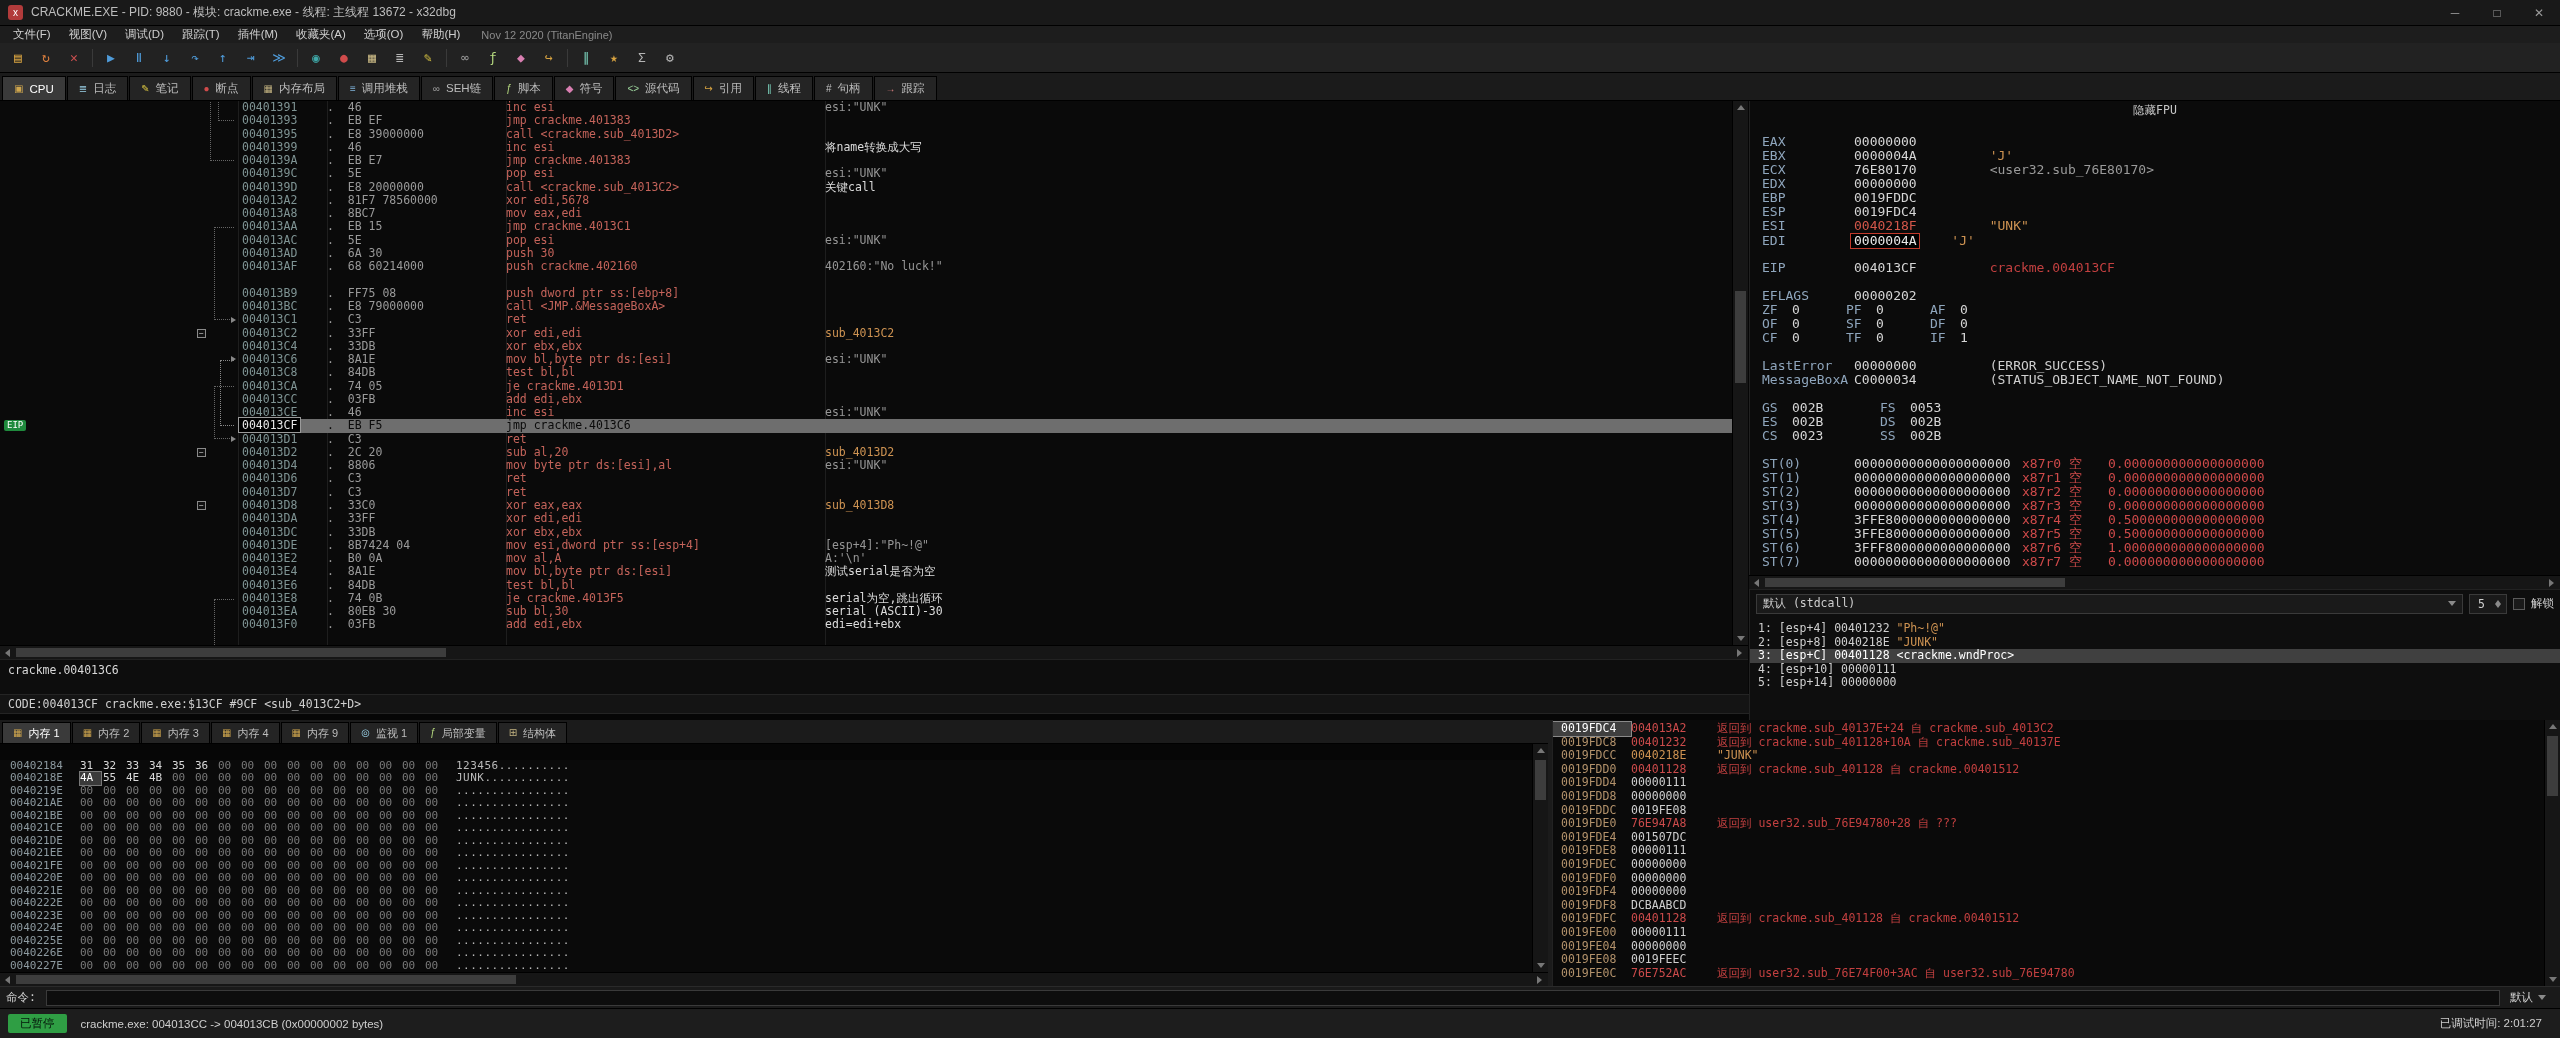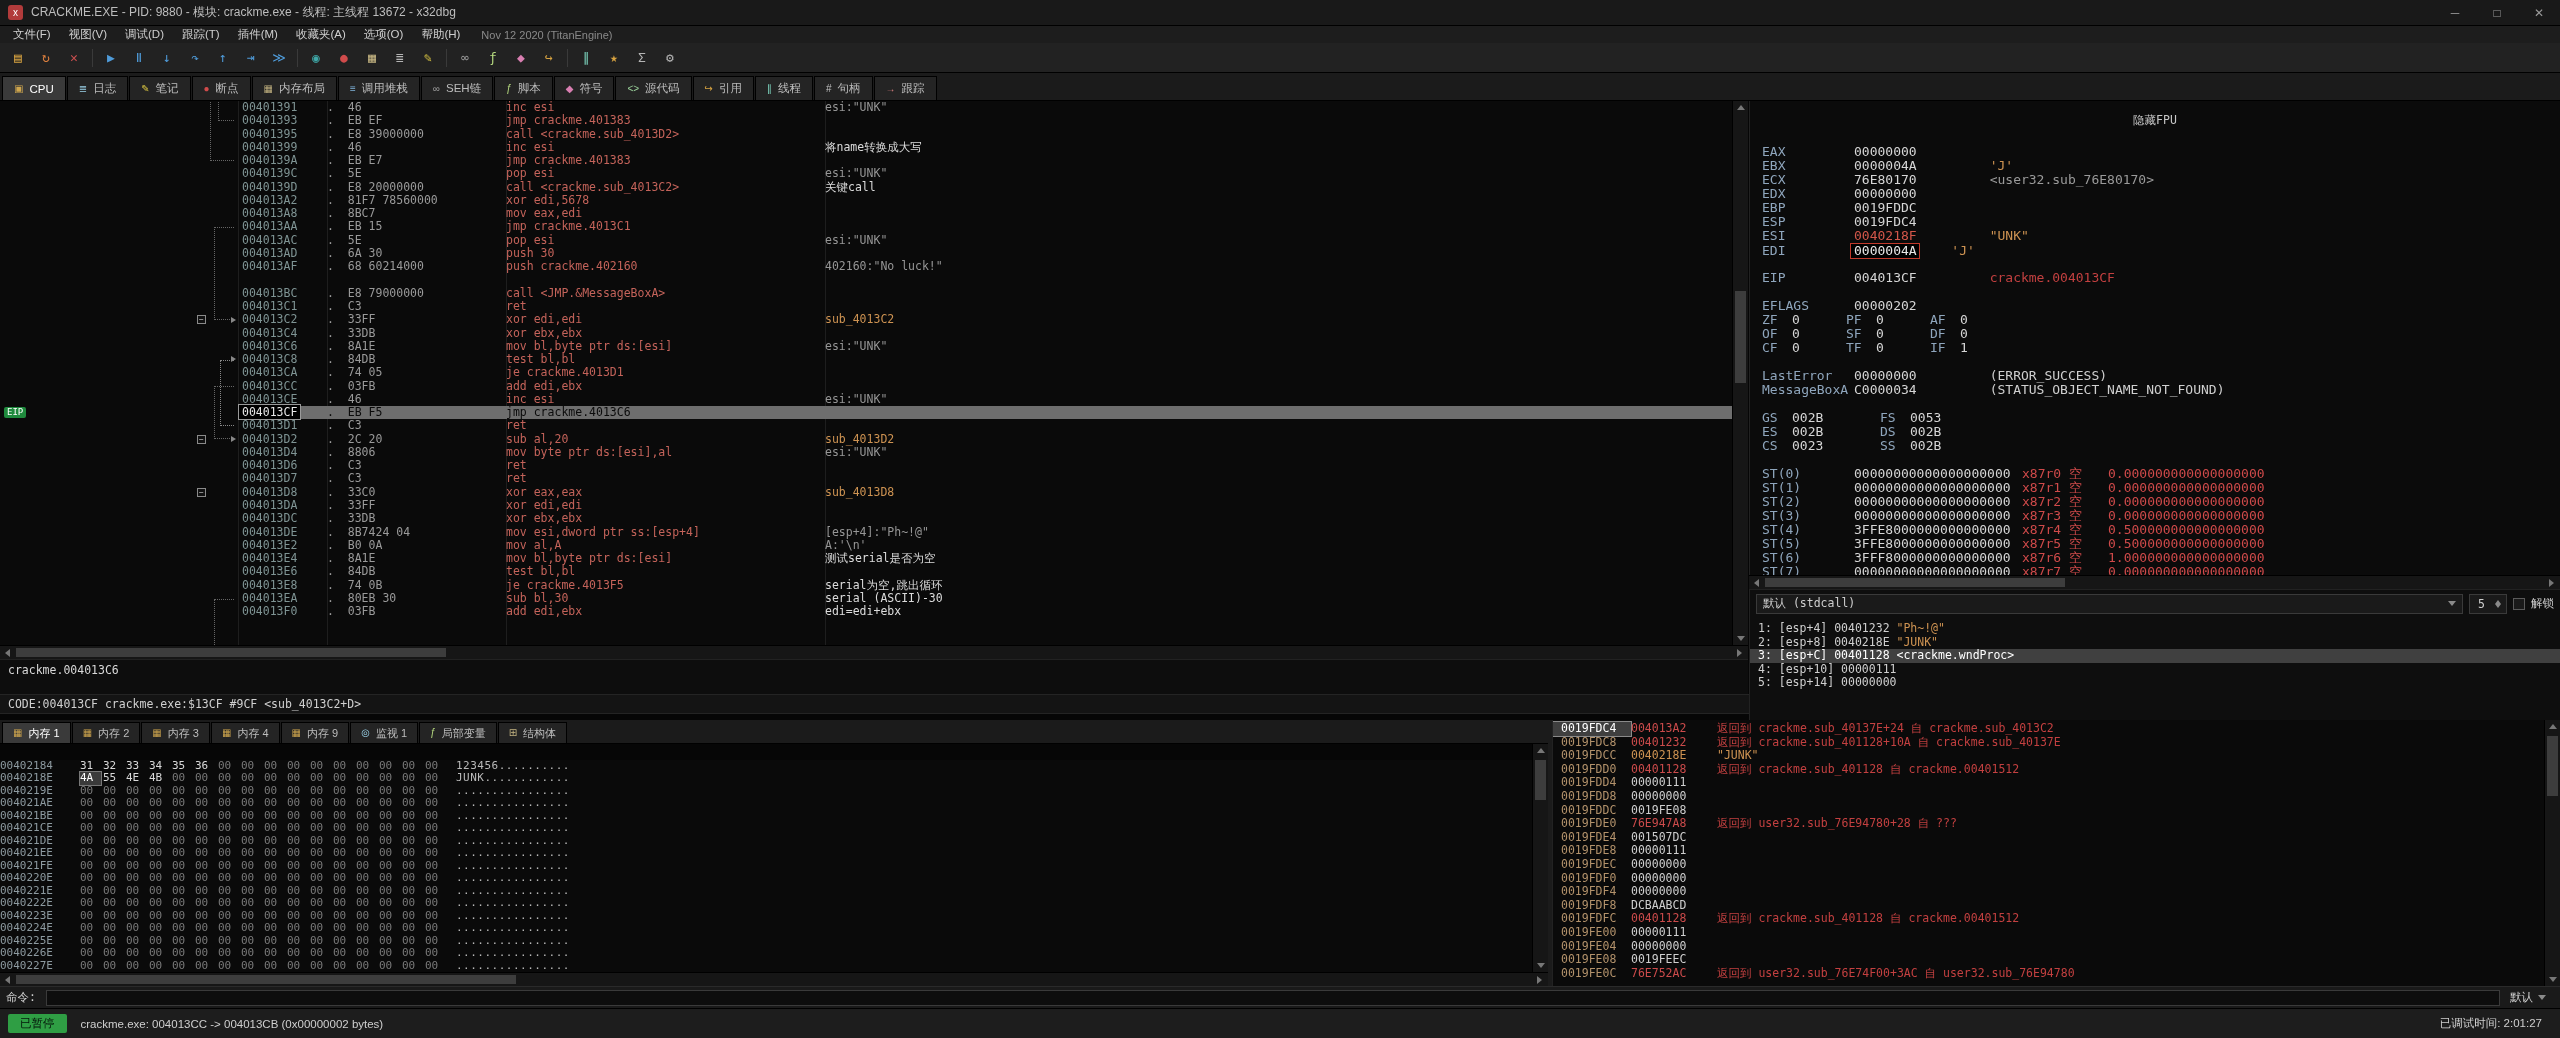--- a/index.html
+++ b/index.html
@@ -66,21 +66,21 @@
 .sarrow.right::after{content:"";position:absolute;left:5px;top:3px;border-top:4px solid transparent;border-bottom:4px solid transparent;border-left:5px solid #777}
 
 
 .infobox{position:absolute;left:0;top:659px;width:1748px;height:35px;background:#0d0d0d;border-top:1px solid #222;
   font-size:11.5px;color:#d8d8d8;padding:3px 8px}
 .codebar{position:absolute;left:0;top:694px;width:2560px;height:20px;background:#141414;
   border-top:1px solid #242424;border-bottom:1px solid #242424;font-size:11.5px;color:#d0d0d0;line-height:19px;padding-left:8px}
 
 
 .regs{position:absolute;left:1749px;top:101px;width:811px;height:488px;background:#0b0b0b;border-left:1px solid #222;overflow:hidden}
-.fpu-toggle{margin-top:12px;text-align:center;font-size:11.5px;color:#c8c8c8}
+.fpu-toggle{margin-top:2px;text-align:center;font-size:11.5px;color:#c8c8c8}
 .regrows{padding-left:12px;margin-top:17px}
 .rrow{height:14px;line-height:14px;font-size:13px;white-space:pre}
 .rrow.gap{height:14px}
 .rname{display:inline-block;width:92px;color:#8fa6bd}
 .rval{display:inline-block;min-width:120px;color:#d6d6d6}
 .rval.changed{color:#d4574a}
 .rval.boxed{border:1px solid #c0392b;background:#000;color:#e8e8e8;padding:0 3px;margin-left:-4px;min-width:0;width:70px}
 .rcomm{color:#d6d6d6}
 .rcomm.orange{color:#ce9352}.rcomm.gray{color:#9a9a9a}.rcomm.red{color:#c34040}.rcomm.plain{color:#cfcfcf}
 .pair{display:inline-block;width:84px}
@@ -109,21 +109,21 @@
 
 
 .btabs{position:absolute;left:0;top:720px;width:1548px;height:24px;background:#1b1b1b;display:flex;align-items:flex-end;padding-left:2px;border-bottom:1px solid #000}
 .btabs .tab{height:21px;padding:0 10px;font-size:11px}
 .dumphead{position:absolute;left:0;top:744px;width:1548px;height:16px;background:#121212;font-size:11px;color:#9a9a9a;white-space:pre;display:flex}
 .h-addr{width:80px;padding-left:10px}
 .h-hex{width:370px;padding-left:10px}
 .h-ascii{padding-left:6px}
 .dump{position:absolute;left:0;top:760px;width:1532px;height:212px;background:#0a0a0a;overflow:hidden}
 .mrow{height:12.47px;line-height:12.47px;font-size:11px;white-space:pre;display:flex}
-.d-addr{width:80px;flex:none;color:#8d9aa0}
+.d-addr{width:80px;flex:none;padding-left:10px;color:#8d9aa0}
 .d-hex{width:370px;flex:none}
 .byte{display:inline-block;width:23px;color:#dadada}
 .byte.z{color:#7a7a7a}
 .byte.hl{background:#3a3a3a;outline:1px solid #777;color:#fff;width:21px;margin-right:2px}
 .d-ascii{padding-left:6px;color:#b9b9b9;letter-spacing:.5px}
 
 
 .stack{position:absolute;left:1552px;top:720px;width:992px;height:266px;background:#0a0a0a;border-left:1px solid #222;overflow:hidden;padding-top:2px}
 .srow{height:13.6px;line-height:13.6px;font-size:11.5px;white-space:pre;display:flex}
 .s-addr{width:78px;flex:none;padding-left:8px;color:#b3926b}
@@ -291,20 +291,21 @@
         <div class="drow"><div class="gut"></div><div class="rest"><span class="c-addr"><span>0040139A</span></span><span class="c-bytes">.  EB E7</span><span class="c-instr">jmp crackme.401383</span><span class="c-comm"></span></div></div>
         <div class="drow"><div class="gut"></div><div class="rest"><span class="c-addr"><span>0040139C</span></span><span class="c-bytes">.  5E</span><span class="c-instr">pop esi</span><span class="c-comm cm-gray">esi:"UNK"</span></div></div>
         <div class="drow"><div class="gut"></div><div class="rest"><span class="c-addr"><span>0040139D</span></span><span class="c-bytes">.  E8 20000000</span><span class="c-instr">call &lt;crackme.sub_4013C2&gt;</span><span class="c-comm cm-user">关键call</span></div></div>
         <div class="drow"><div class="gut"></div><div class="rest"><span class="c-addr"><span>004013A2</span></span><span class="c-bytes">.  81F7 78560000</span><span class="c-instr">xor edi,5678</span><span class="c-comm"></span></div></div>
         <div class="drow"><div class="gut"></div><div class="rest"><span class="c-addr"><span>004013A8</span></span><span class="c-bytes">.  8BC7</span><span class="c-instr">mov eax,edi</span><span class="c-comm"></span></div></div>
         <div class="drow"><div class="gut"></div><div class="rest"><span class="c-addr"><span>004013AA</span></span><span class="c-bytes">.  EB 15</span><span class="c-instr">jmp crackme.4013C1</span><span class="c-comm"></span></div></div>
         <div class="drow"><div class="gut"></div><div class="rest"><span class="c-addr"><span>004013AC</span></span><span class="c-bytes">.  5E</span><span class="c-instr">pop esi</span><span class="c-comm cm-gray">esi:"UNK"</span></div></div>
         <div class="drow"><div class="gut"></div><div class="rest"><span class="c-addr"><span>004013AD</span></span><span class="c-bytes">.  6A 30</span><span class="c-instr">push 30</span><span class="c-comm"></span></div></div>
         <div class="drow"><div class="gut"></div><div class="rest"><span class="c-addr"><span>004013AF</span></span><span class="c-bytes">.  68 60214000</span><span class="c-instr">push crackme.402160</span><span class="c-comm cm-gray">402160:"No luck!"</span></div></div>
         <div class="drow"><div class="gut"></div></div>
+        <div class="drow"><div class="gut"></div><div class="rest"><span class="c-addr"><span>004013B9</span></span><span class="c-bytes">.  FF75 08</span><span class="c-instr">push dword ptr ss:[ebp+8]</span><span class="c-comm"></span></div></div>
         <div class="drow"><div class="gut"></div><div class="rest"><span class="c-addr"><span>004013BC</span></span><span class="c-bytes">.  E8 79000000</span><span class="c-instr">call &lt;JMP.&amp;MessageBoxA&gt;</span><span class="c-comm"></span></div></div>
         <div class="drow"><div class="gut"></div><div class="rest"><span class="c-addr"><span>004013C1</span></span><span class="c-bytes">.  C3</span><span class="c-instr">ret</span><span class="c-comm"></span></div></div>
         <div class="drow"><div class="gut"><span class="fold">−</span></div><div class="rest"><span class="c-addr"><span>004013C2</span></span><span class="c-bytes">.  33FF</span><span class="c-instr">xor edi,edi</span><span class="c-comm cm-label">sub_4013C2</span></div></div>
         <div class="drow"><div class="gut"></div><div class="rest"><span class="c-addr"><span>004013C4</span></span><span class="c-bytes">.  33DB</span><span class="c-instr">xor ebx,ebx</span><span class="c-comm"></span></div></div>
         <div class="drow"><div class="gut"></div><div class="rest"><span class="c-addr"><span>004013C6</span></span><span class="c-bytes">.  8A1E</span><span class="c-instr">mov bl,byte ptr ds:[esi]</span><span class="c-comm cm-gray">esi:"UNK"</span></div></div>
         <div class="drow"><div class="gut"></div><div class="rest"><span class="c-addr"><span>004013C8</span></span><span class="c-bytes">.  84DB</span><span class="c-instr">test bl,bl</span><span class="c-comm"></span></div></div>
         <div class="drow"><div class="gut"></div><div class="rest"><span class="c-addr"><span>004013CA</span></span><span class="c-bytes">.  74 05</span><span class="c-instr">je crackme.4013D1</span><span class="c-comm"></span></div></div>
         <div class="drow"><div class="gut"></div><div class="rest"><span class="c-addr"><span>004013CC</span></span><span class="c-bytes">.  03FB</span><span class="c-instr">add edi,ebx</span><span class="c-comm"></span></div></div>
         <div class="drow"><div class="gut"></div><div class="rest"><span class="c-addr"><span>004013CE</span></span><span class="c-bytes">.  46</span><span class="c-instr">inc esi</span><span class="c-comm cm-gray">esi:"UNK"</span></div></div>
         <div class="drow sel"><div class="gut"><span class="eip-badge">EIP</span></div><div class="rest"><span class="c-addr"><span class="addrbox">004013CF</span></span><span class="c-bytes">.  EB F5</span><span class="c-instr">jmp crackme.4013C6</span><span class="c-comm"></span></div></div>

